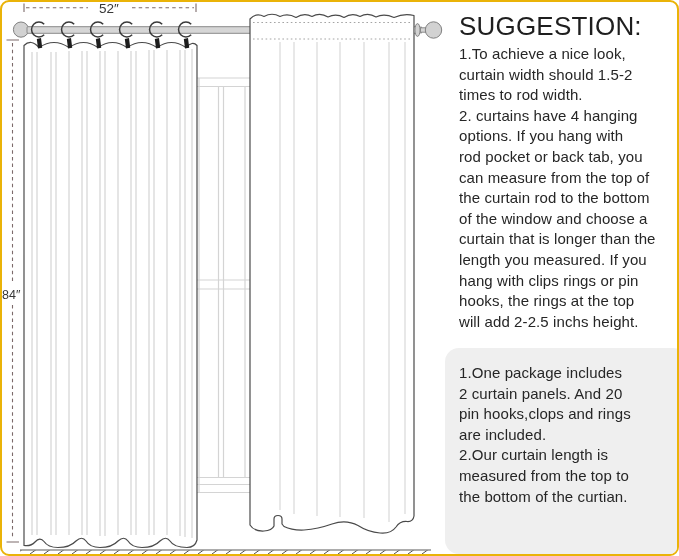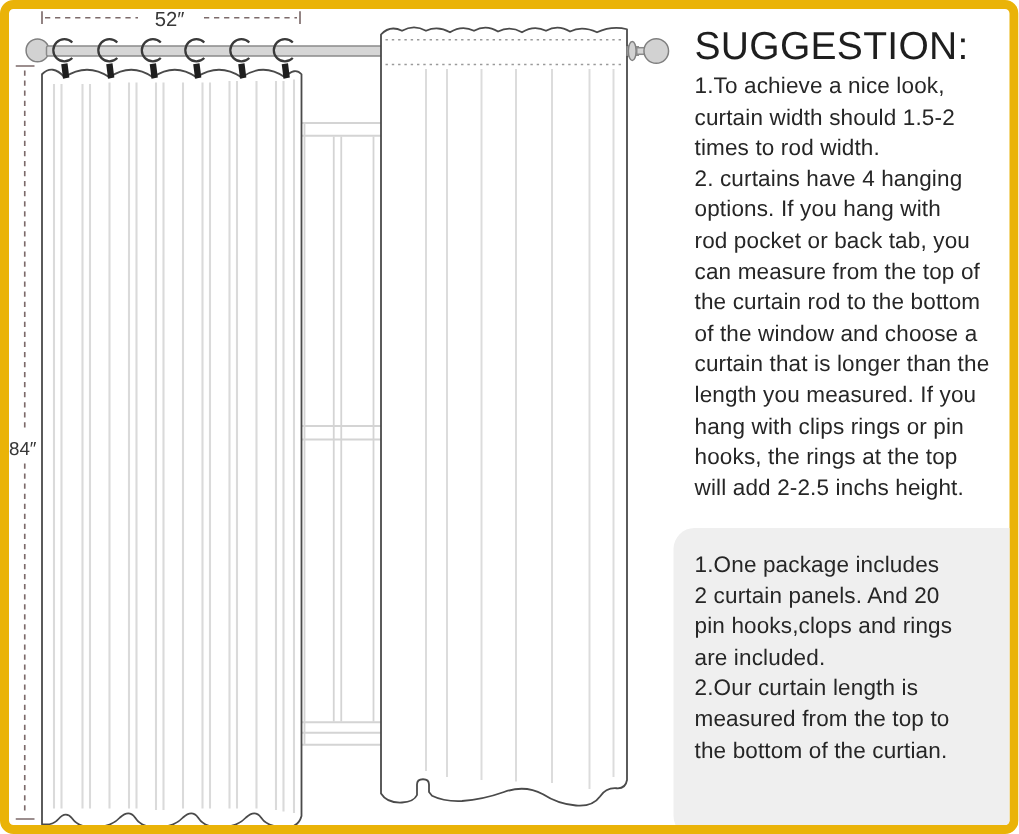--- a/index.html
+++ b/index.html
@@ -1,19 +1,19 @@
 <!DOCTYPE html>
 <html><head>
 <meta charset="utf-8">
 <style>
   html,body { margin:0; padding:0; background:#fff; }
   .stage {
     position:relative; width:679px; height:556px; background:#ffffff;
     overflow:hidden; font-family:"Liberation Sans", sans-serif;
-    border:6px solid #eab308; border-radius:9px; box-sizing:border-box;
+    border:2px solid #eab308; border-radius:9px; box-sizing:border-box;
   }
   .diagram-svg { position:absolute; left:0; top:0; }
   .info-panel { position:absolute; left:0; top:0; width:679px; height:405px; }
   .suggestion-section { position:absolute; left:457px; top:10px; width:226px; }
   .sec-title {
     font-size:26px; line-height:1.12; color:#1e1e1e; letter-spacing:0.2px;
   }
   .sec-body {
     margin-top:3px; font-size:15px; line-height:20.6px; color:#262626;
     white-space:pre-line; letter-spacing:0.1px;

